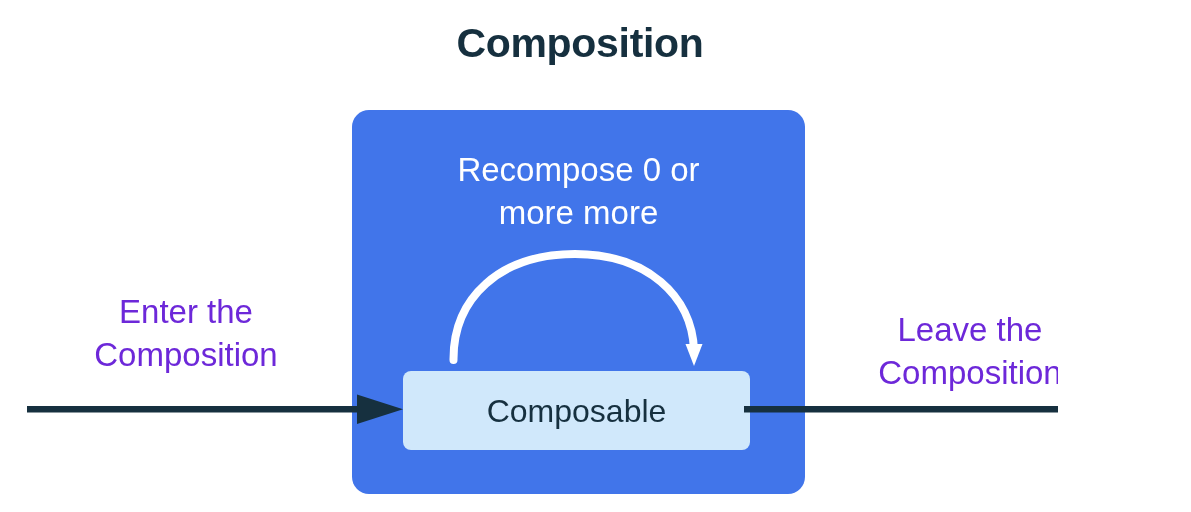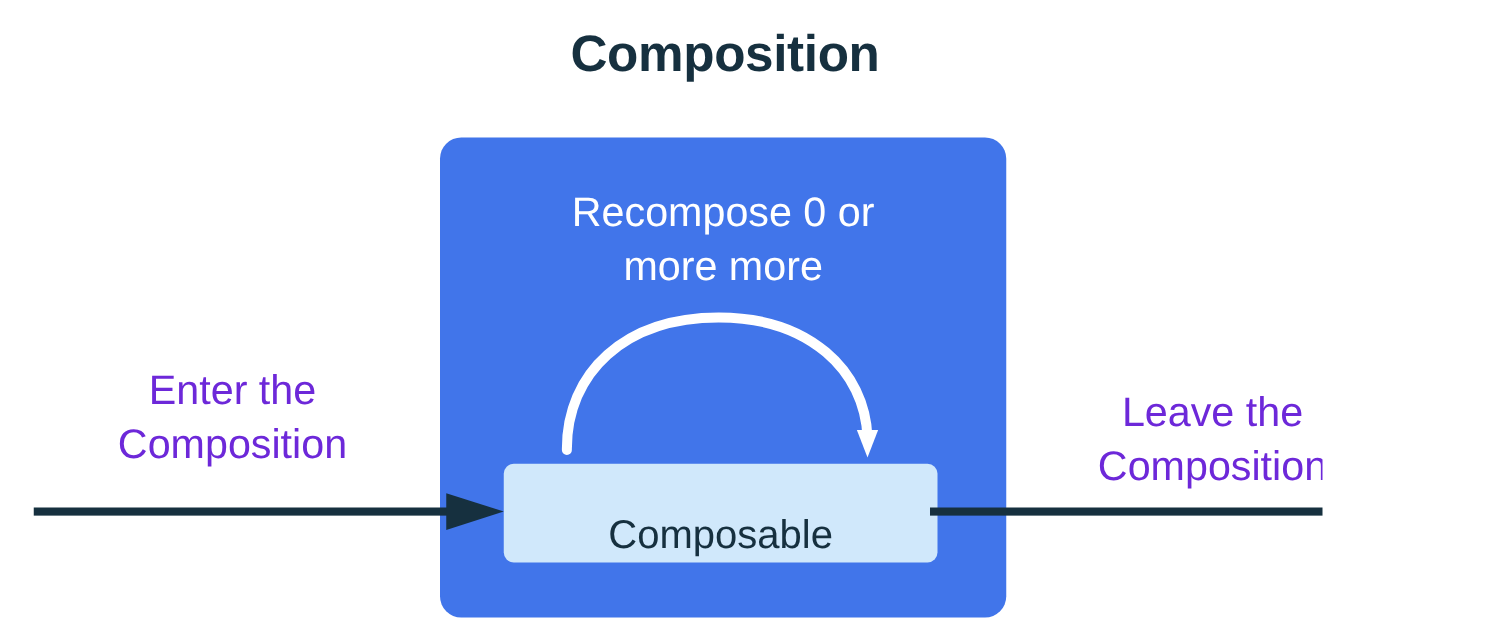--- a/index.html
+++ b/index.html
@@ -71,21 +71,21 @@
     left: 403px;
     top: 371px;
     width: 347px;
     height: 79px;
     background: #d0e8fb;
     border-radius: 8px;
   }
   .composable-label {
     position: absolute;
     left: 0;
-    top: 16px;
+    top: 0;
     width: 347px;
     height: 79px;
     display: flex;
     align-items: center;
     justify-content: center;
     font-size: 32px;
     color: #16303f;
     line-height: 1;
   }
 

